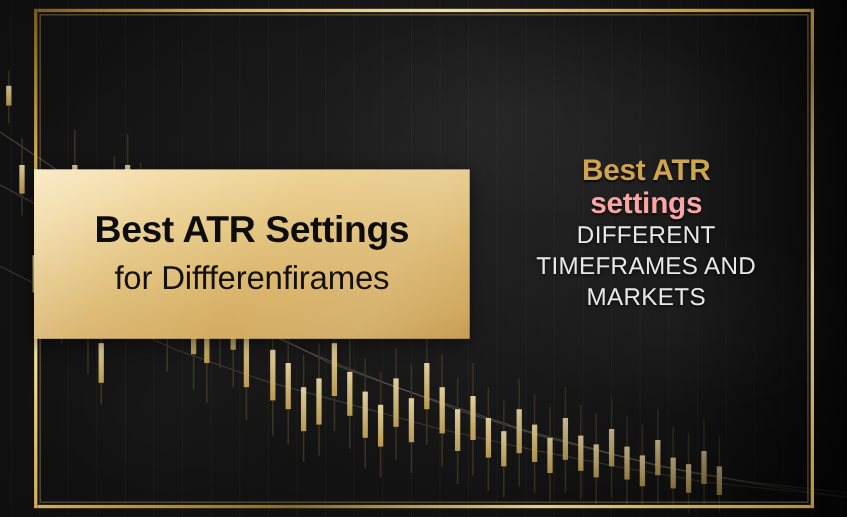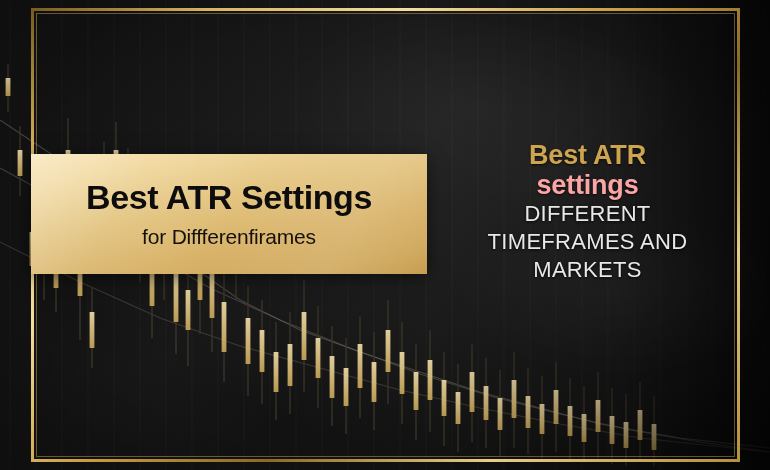--- a/index.html
+++ b/index.html
@@ -76,21 +76,21 @@
     border: 1px solid rgba(212,175,97,0.45);
     box-sizing: border-box;
   }
 
   
   .plaque {
     position: absolute;
     left: 31px;
     top: 154px;
     width: 396px;
-    height: 120px;
+    height: 154px;
     background: linear-gradient(168deg,
         #f7e3b2 0%,
         #f0d79d 18%,
         #e3c480 42%,
         #d8b268 68%,
         #cfa85c 88%,
         #c79e51 100%);
     box-shadow: 0 3px 16px rgba(0,0,0,0.55);
     display: flex;
     flex-direction: column;
@@ -114,21 +114,21 @@
     font-size: 34px;
     font-weight: bold;
     color: #0d0d0d;
     letter-spacing: -0.4px;
     line-height: 1.05;
     margin: 0;
     text-align: center;
   }
   .plaque-subtitle {
     position: relative;
-    font-size: 21px;
+    font-size: 30px;
     font-weight: normal;
     color: #14110c;
     letter-spacing: -0.2px;
     line-height: 1.1;
     margin-top: 10px;
     text-align: center;
   }
 
   
   .right-block {

